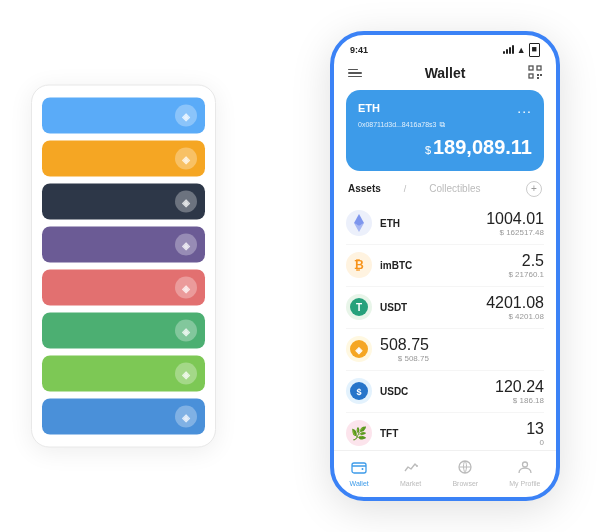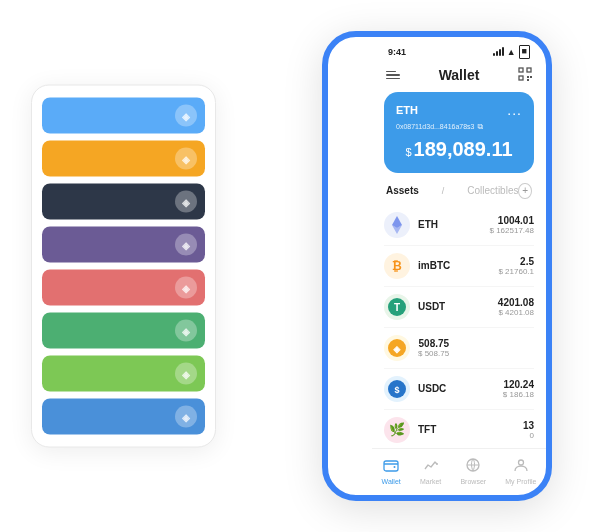--- a/index.html
+++ b/index.html
@@ -70,34 +70,33 @@
     .card-dark { background: #2d3748; }
     .card-purple { background: #6b5b95; }
     .card-red { background: #e27070; }
     .card-green { background: #4caf72; }
     .card-light-green { background: #7dc855; }
     .card-blue2 { background: #4a90d9; }
 
     
     .phone {
       position: absolute;
-      right: 29px;
+      right: 21px;
       top: 50%;
       transform: translateY(-50%);
       width: 230px;
       height: 470px;
       background: #fff;
       border-radius: 34px;
-      border: 6px solid #3b82f6;
+      border: 4px solid #3b82f6;
       box-shadow: 0 8px 40px rgba(0,0,0,0.13);
       overflow: hidden;
       z-index: 2;
       display: flex;
       flex-direction: column;
-      padding-left: 44px;
     }
 
     
     .status-bar {
       display: flex;
       justify-content: space-between;
       align-items: center;
       padding: 8px 16px 4px;
       font-size: 9px;
       font-weight: 600;
@@ -177,21 +176,21 @@
       opacity: 0.85;
       margin-bottom: 6px;
       display: flex;
       align-items: center;
       gap: 3px;
     }
 
     .wallet-amount {
       font-size: 20px;
       font-weight: 700;
-      text-align: center;
+      text-align: right;
     }
 
     .wallet-currency {
       font-size: 11px;
       font-weight: 400;
       margin-right: 2px;
     }
 
     
     .assets-tabs {
@@ -266,22 +265,22 @@
       font-weight: 600;
       color: #222;
       flex: 1;
     }
 
     .asset-values {
       text-align: right;
     }
 
     .asset-amount {
-      font-size: 10px;
-      font-weight: 700;
+      font-size: 16px;
+      font-weight: 400;
       color: #222;
     }
 
     .asset-usd {
       font-size: 8px;
       color: #999;
     }
 
     
     .icon-eth { background: #ecf0fb; color: #627eea; }

